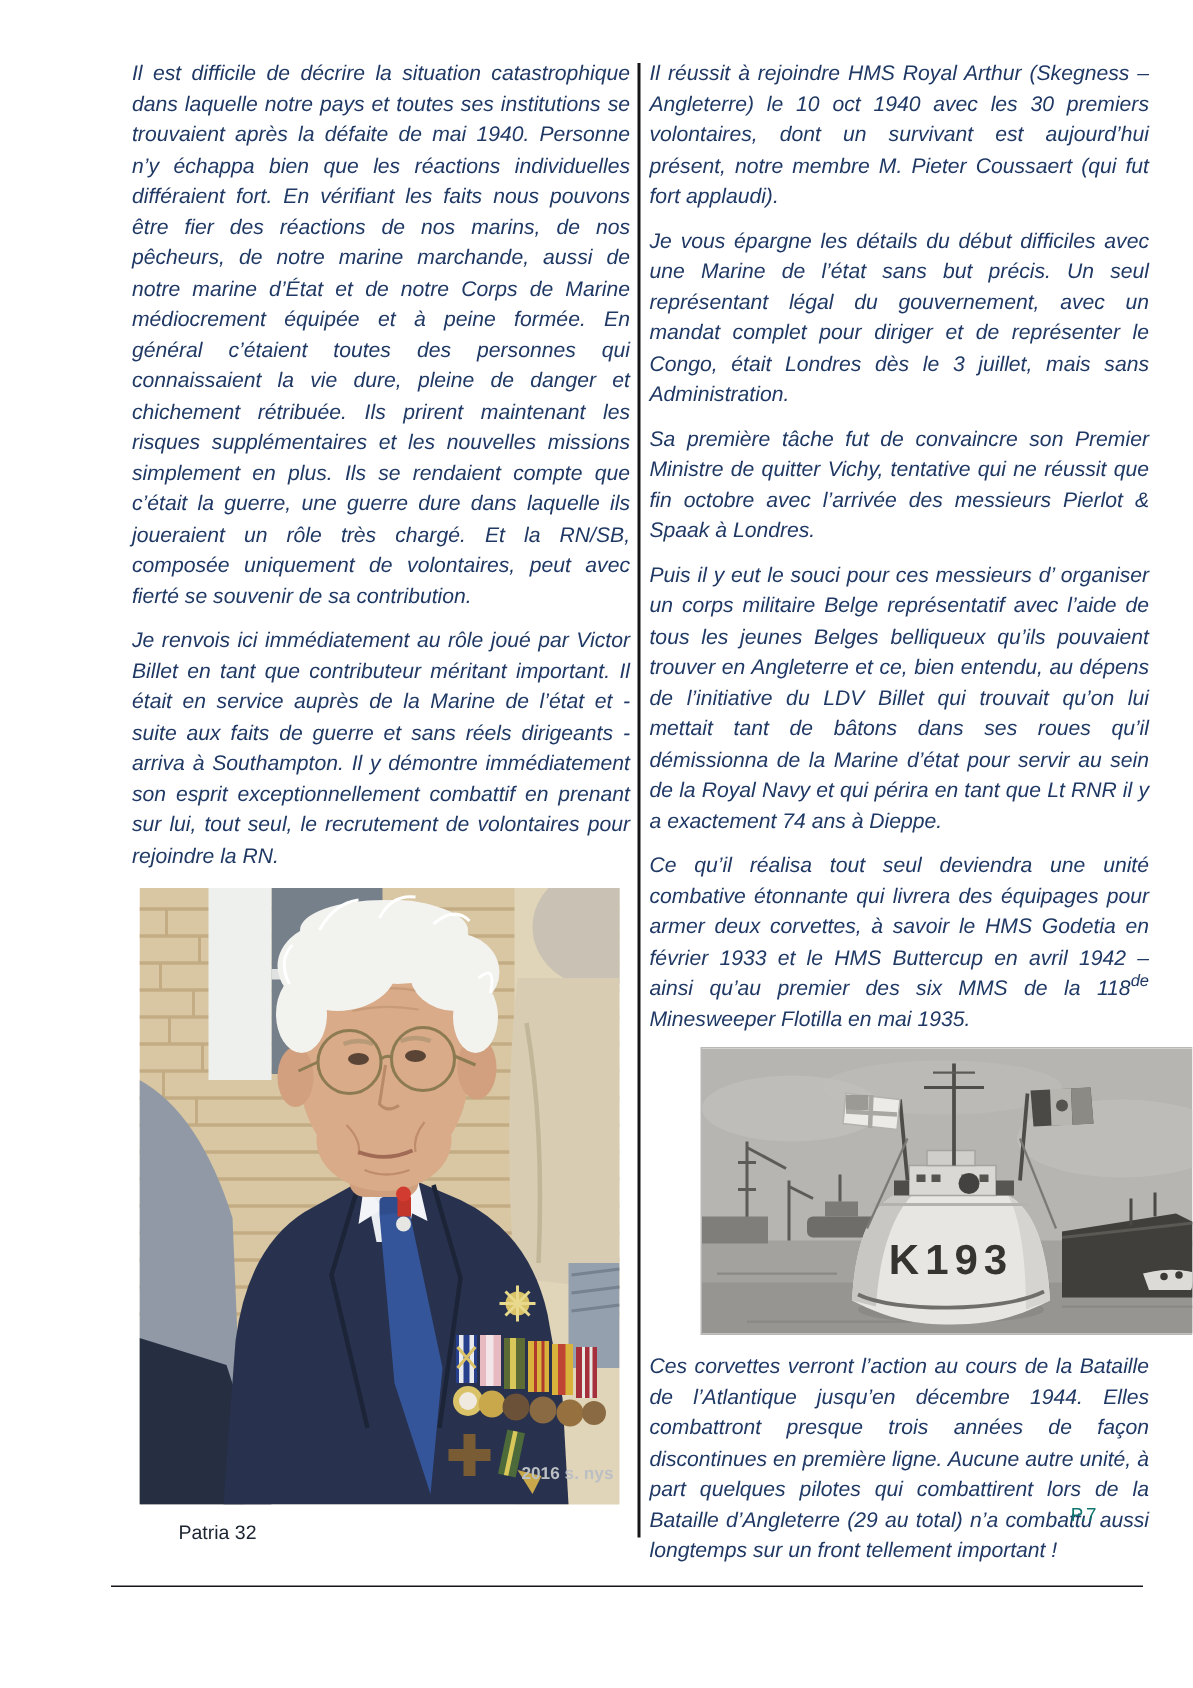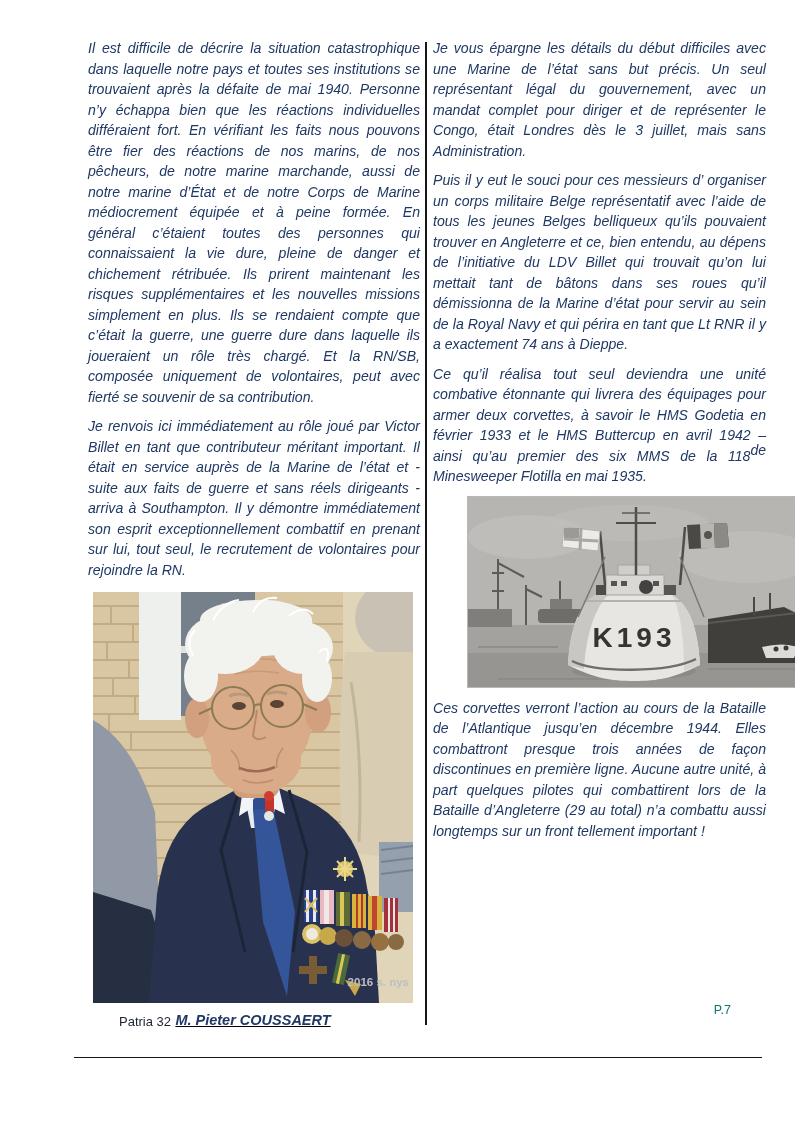--- a/index.html
+++ b/index.html
@@ -11,21 +11,21 @@
   .col-left{left:88px;width:332px;}
   .col-right{left:433px;width:333px;}
   .col p{
     margin:0 0 9px 0;
     font-style:italic;
     font-size:14.1px;
     line-height:20.5px;
     text-align:justify;
     color:#1F3864;
   }
-  .col p sup{font-size:14px;line-height:0;}
+  .col p sup{font-size:11px;line-height:0;}
   .divider{
     position:absolute;left:425px;top:42px;width:2px;height:983px;
     background:#15151a;
   }
   figure{margin:0;padding:0;}
   .portrait-fig{margin:12px 0 0 5px;width:320px;text-decoration:underline;}
   .portrait-fig svg{display:block;}
   .portrait-caption{
     display:block;margin-top:9px;text-align:center;
     font-style:italic;font-weight:bold;font-size:14.5px;color:#1F3864;
@@ -216,28 +216,29 @@
               <rect x="206" y="374" width="28" height="8"></rect>
             </g>
             <rect x="242" y="362" width="12" height="30" transform="rotate(12 248 377)" fill="#4c6a3a"></rect>
             <rect x="246" y="362" width="3" height="30" transform="rotate(12 248 377)" fill="#d9c75a"></rect>
             <path d="M252,388 L262,404 L268,392 Z" fill="#c9a84c"></path>
           </g>
 
           <text x="316" y="394" text-anchor="end" font-size="11.5" font-weight="bold" fill="#bcbfc3" font-family="Liberation Sans, sans-serif">2016 s. nys</text>
         </g>
       </svg>
-      <figcaption class="portrait-caption">M. Pieter COUSSAERT</figcaption>
     </figure>
   </div>
 
   <div class="divider"></div>
 
   <div class="col col-right">
+    <p>Il réussit à rejoindre HMS Royal Arthur (Skegness – Angleterre) le 10 oct 1940 avec les 30 premiers volontaires, dont un survivant est aujourd’hui présent, notre membre M. Pieter Coussaert (qui fut fort applaudi).</p>
     <p>Je vous épargne les détails du début difficiles avec une Marine de l’état sans but précis.  Un seul représentant légal du gouvernement, avec un mandat complet pour diriger et de représenter le Congo, était Londres dès le 3 juillet, mais sans Administration.</p>
+    <p>Sa première tâche fut de convaincre son Premier Ministre de quitter Vichy, tentative qui ne réussit que fin octobre avec l’arrivée des messieurs Pierlot &amp; Spaak à Londres.</p>
     <p>Puis il y eut le souci pour ces messieurs d’ organiser un corps militaire Belge représentatif  avec l’aide de tous les jeunes Belges belliqueux qu’ils pouvaient trouver en Angleterre et ce, bien entendu, au dépens de l’initiative du LDV Billet qui trouvait qu’on lui mettait tant de bâtons dans ses roues qu’il démissionna de la Marine d’état pour servir au sein de la Royal Navy et qui périra en tant que Lt RNR il y a exactement 74 ans à Dieppe.</p>
     <p>
       <span>Ce qu’il réalisa tout seul deviendra une unité combative étonnante qui livrera des équipages pour armer deux corvettes, à savoir le HMS Godetia en février 1933 et le HMS Buttercup en avril 1942 – ainsi qu’au premier des six MMS de la 118</span><sup>de</sup><span> Minesweeper Flotilla en mai 1935.</span>
     </p>
 
     <figure class="ship-fig">
       <svg width="332" height="190" viewBox="0 0 332 190">
 
         <g>
           <rect width="332" height="132" fill="#b6b5b1"></rect>

